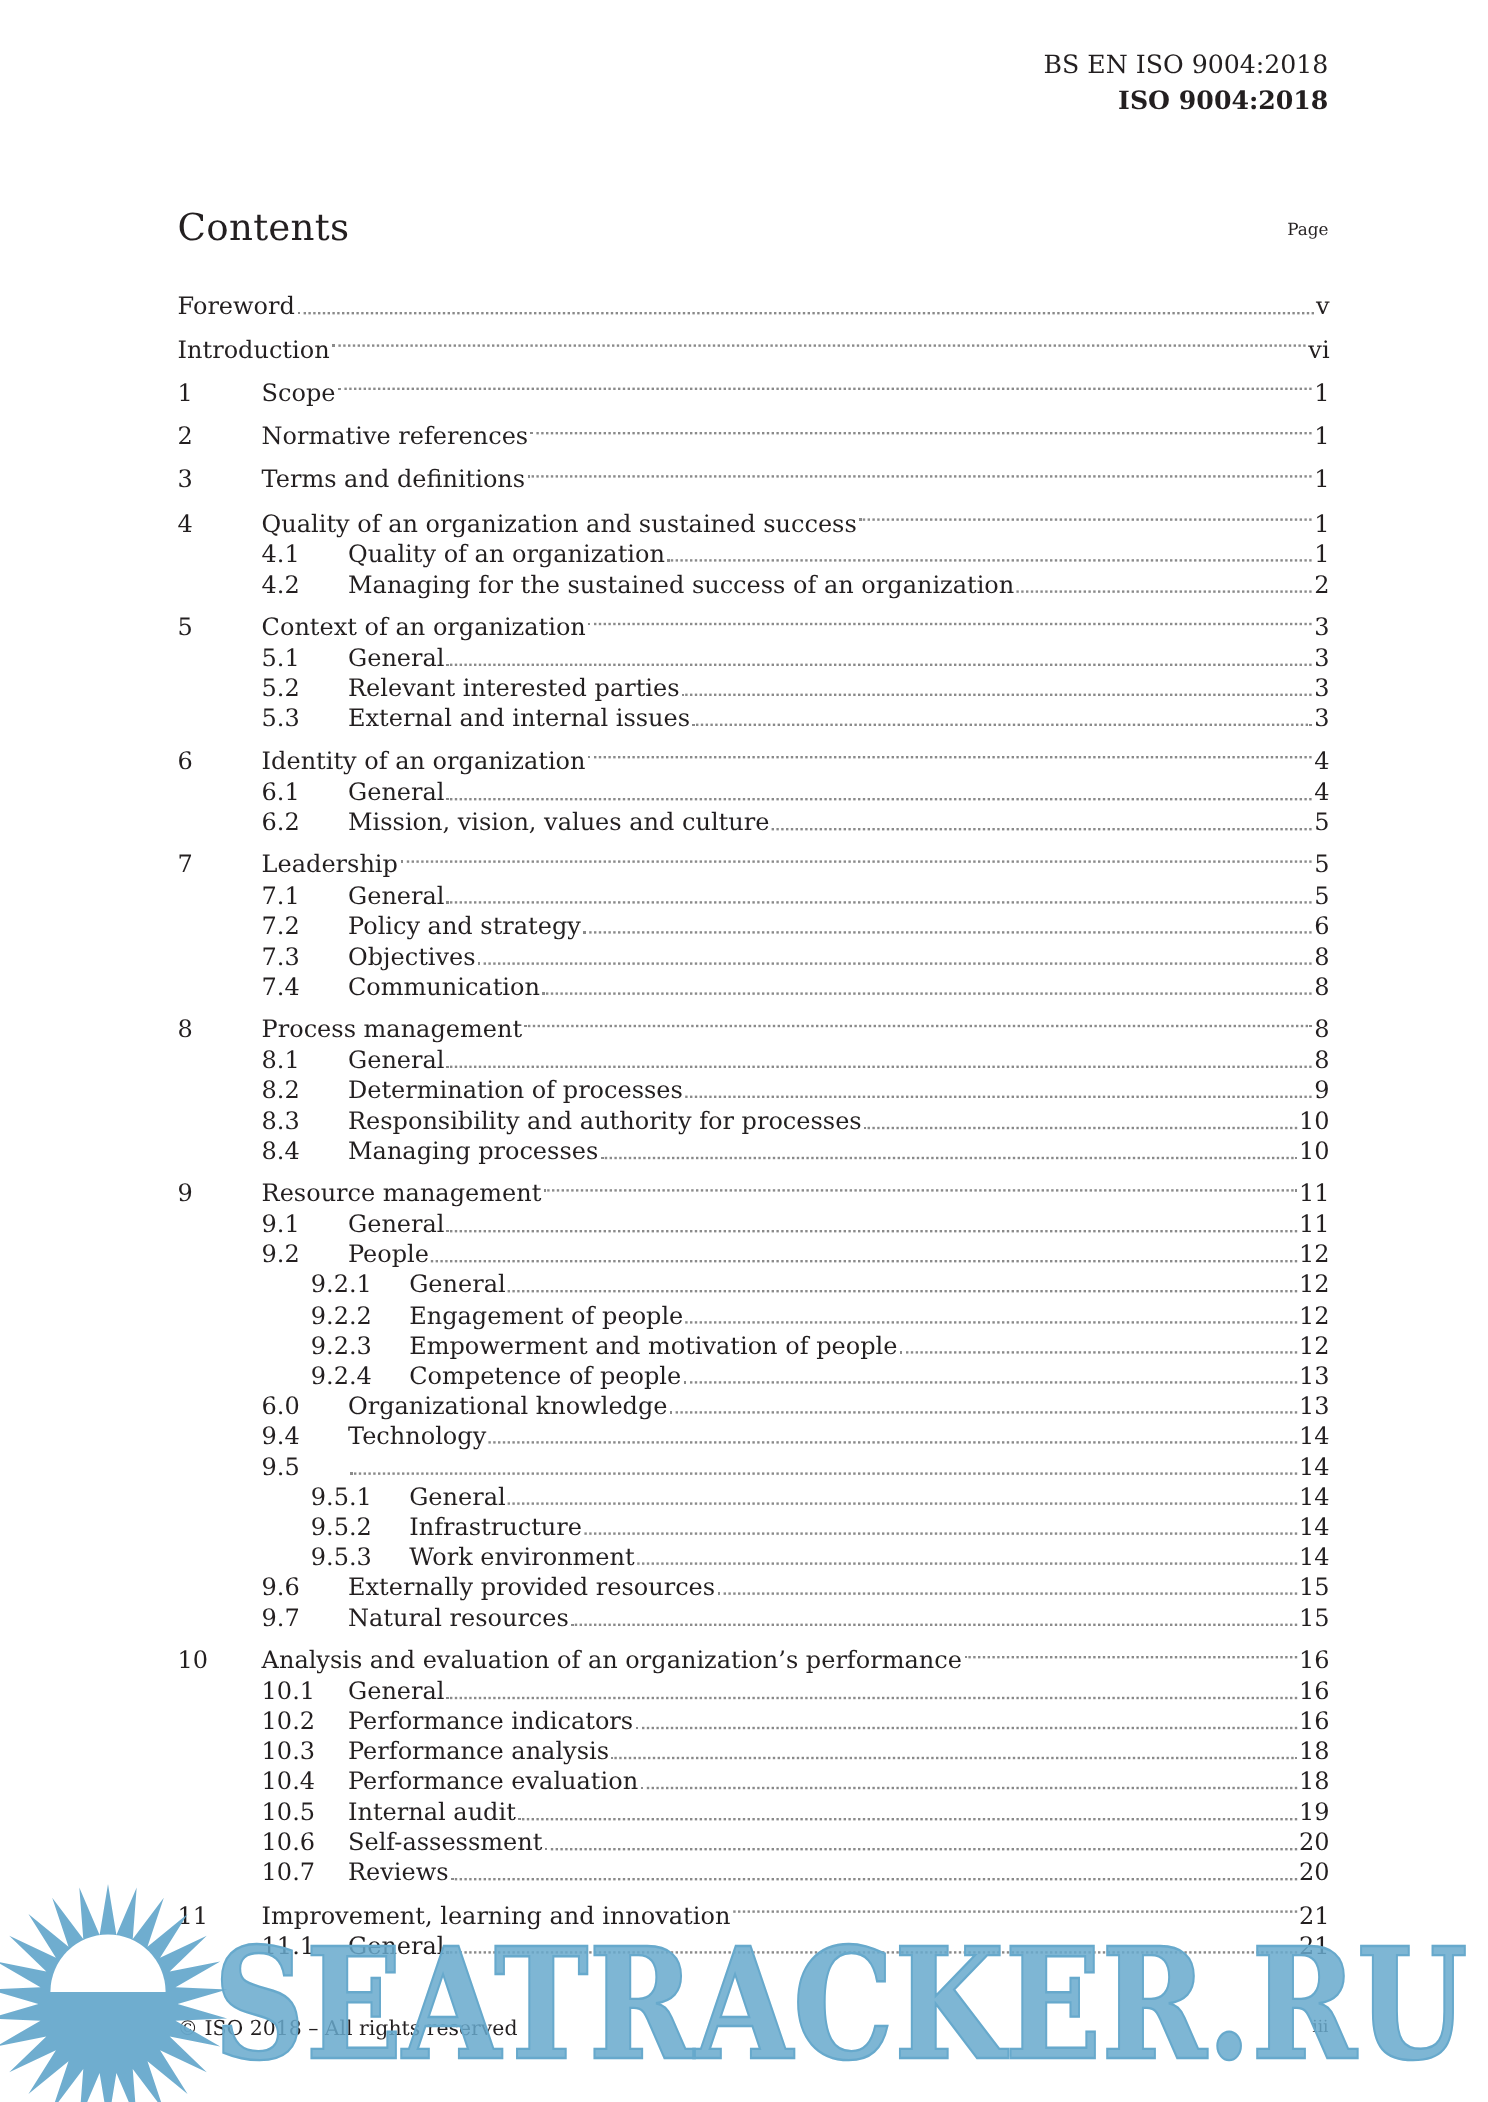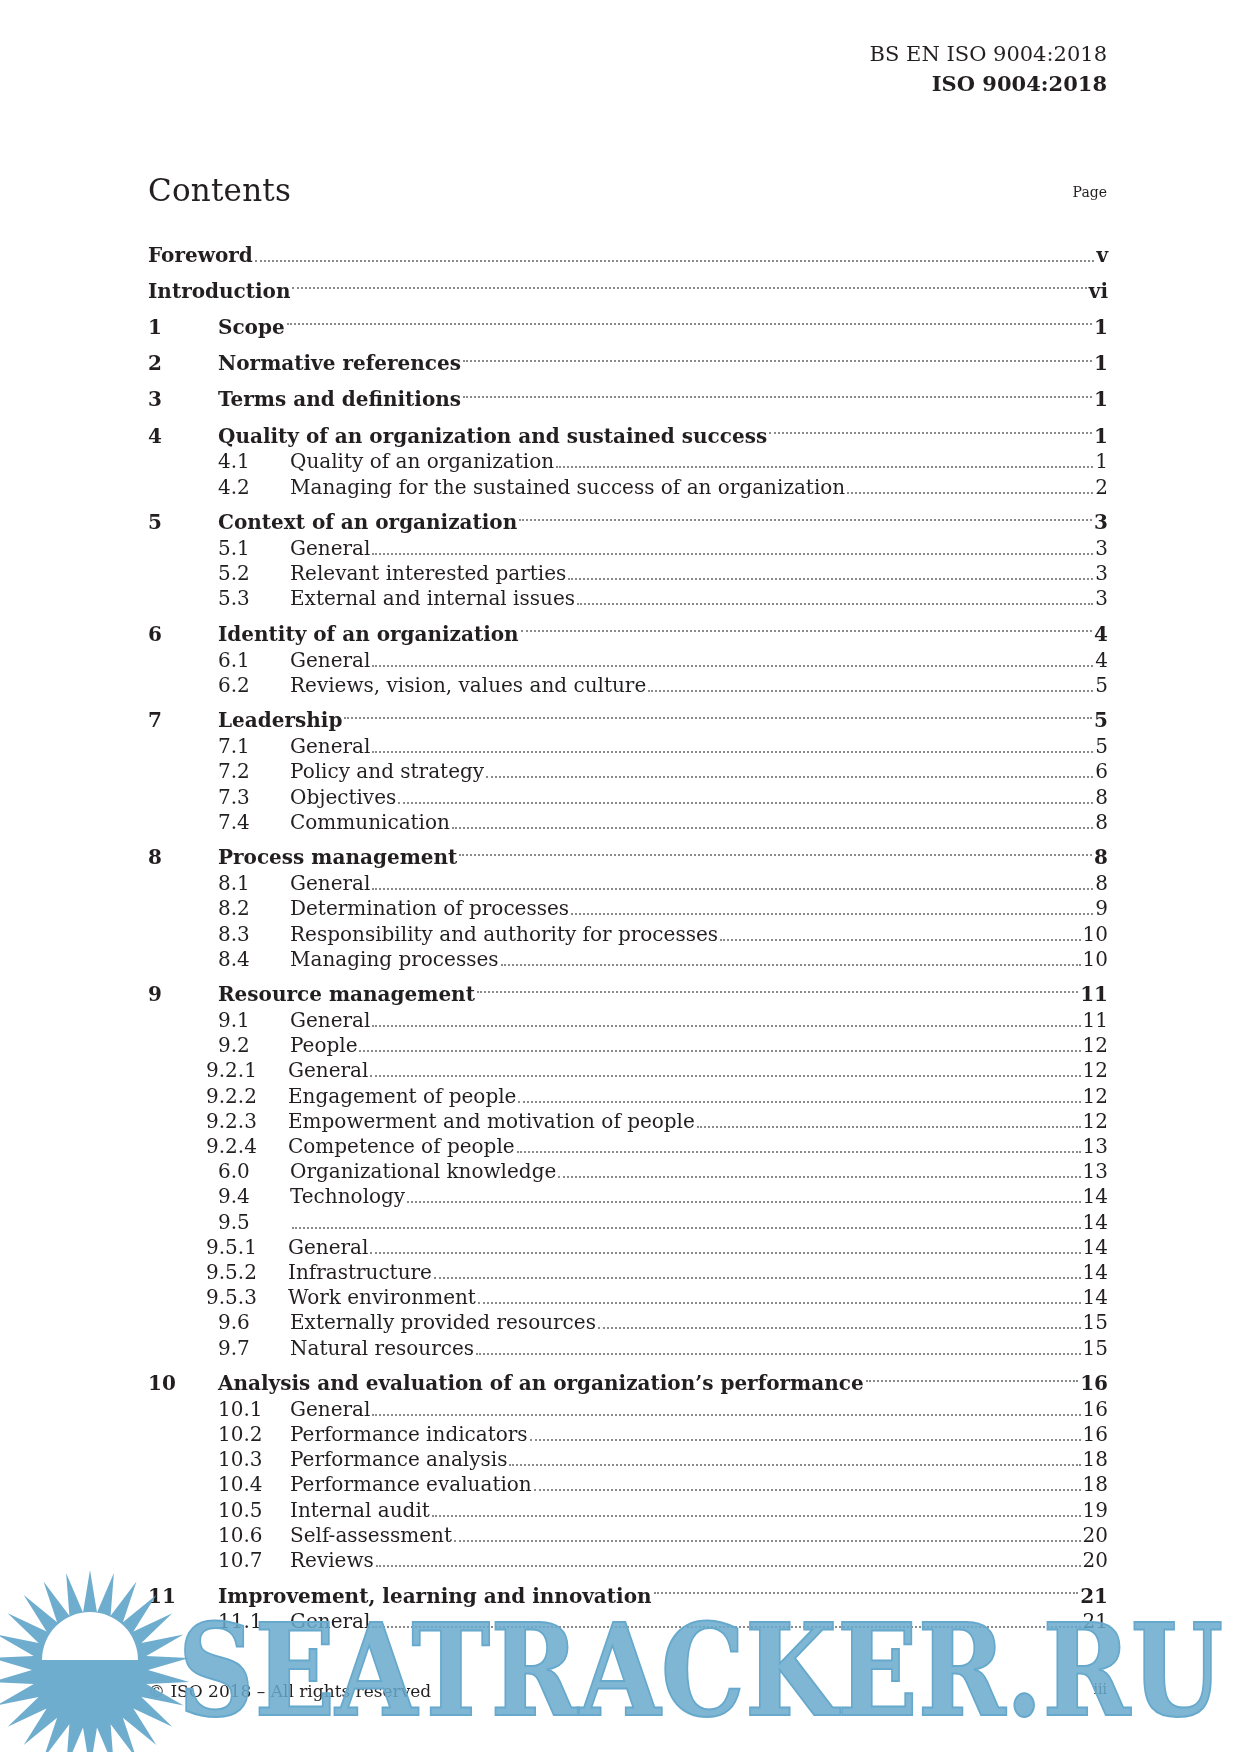--- a/index.html
+++ b/index.html
@@ -6,25 +6,25 @@
   body { width: 1240px; height: 1752px; position: relative; overflow: hidden;
          font-family: "DejaVu Serif", "Liberation Serif", serif; color: #231f20; }
   .hdr { position: absolute; right: 133px; text-align: right; font-size: 21px; line-height: 28px; }
   .hdr1 { top: 40px; font-weight: normal; }
   .hdr2 { top: 70px; font-weight: bold; }
   .title { position: absolute; left: 148px; top: 172px; font-size: 31px; font-weight: normal; letter-spacing: 0.2px; }
   .pagelbl { position: absolute; right: 133px; top: 184px; font-size: 14px; }
   #toc { position: absolute; left: 148px; top: 242px; width: 960px; }
   .row { position: relative; display: flex; align-items: flex-end; height: 25.2px; font-size: 20px; white-space: nowrap; }
   .row.gap { margin-top: 11px; align-items: center; }
-  .row.l0 { font-weight: bold; }
+  .row.l0 { font-weight: normal; }
   .row .num { flex: 0 0 auto; }
   .row.l0 .num { width: 70px; }
   .row.l1 .num { margin-left: 70px; width: 72px; }
-  .row.l2 .num { margin-left: 58px; width: 82px; }
+  .row.l2 .num { margin-left: 111px; width: 82px; }
   .row .ttl { flex: 0 0 auto; }
   .row .dots { flex: 1 1 auto; margin: 0 2px 5px 2px; border-bottom: 2px dotted #8a8a8a; height: 0; }
   .row .pg { flex: 0 0 auto; text-align: right; min-width: 10px; }
   .footer { position: absolute; left: 148px; top: 1681px; font-size: 17px; color: #231f20; }
   .footpg { position: absolute; right: 133px; top: 1681px; font-size: 14px; }
   .wm { position: absolute; left: 0; top: 1560px; width: 1240px; height: 192px; pointer-events: none; }
 </style>
 </head>
 <body>
 
@@ -112,21 +112,21 @@
       <span class="pg">4</span>
     </div>
     <div class="row l1">
       <span class="num">6.1</span>
       <span class="ttl">General</span>
       <span class="dots"></span>
       <span class="pg">4</span>
     </div>
     <div class="row l1">
       <span class="num">6.2</span>
-      <span class="ttl">Reviews, vision, values and culture</span>
+      <span class="ttl">Mission, vision, values and culture</span>
       <span class="dots"></span>
       <span class="pg">5</span>
     </div>
     <div class="row l0 gap">
       <span class="num">7</span>
       <span class="ttl">Leadership</span>
       <span class="dots"></span>
       <span class="pg">5</span>
     </div>
     <div class="row l1">

